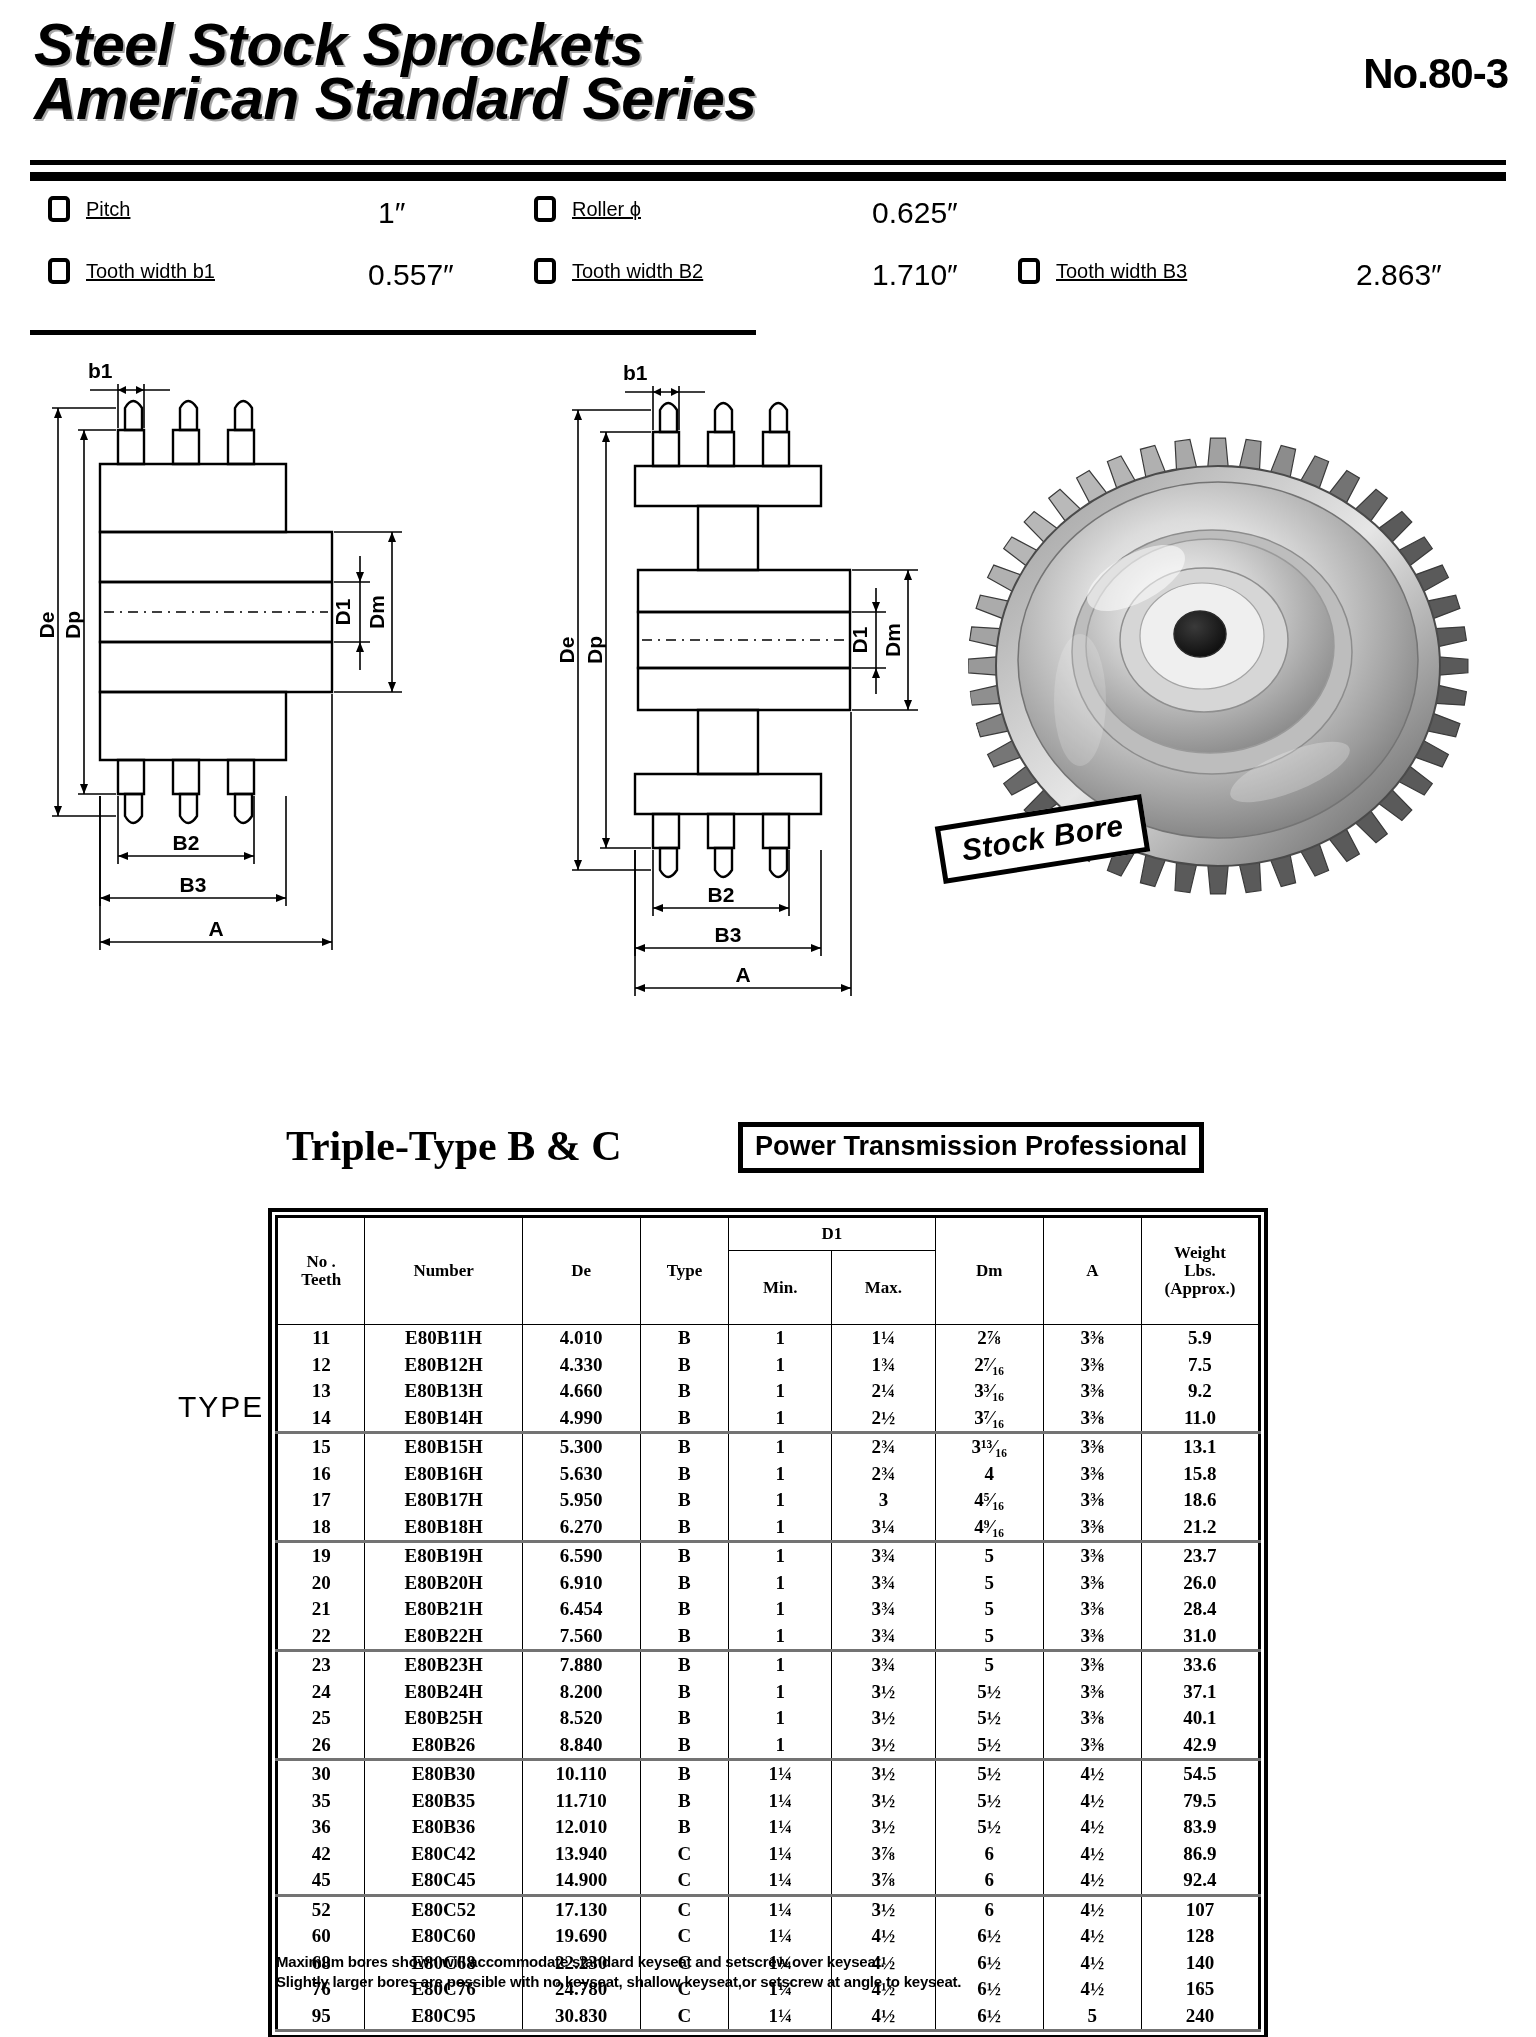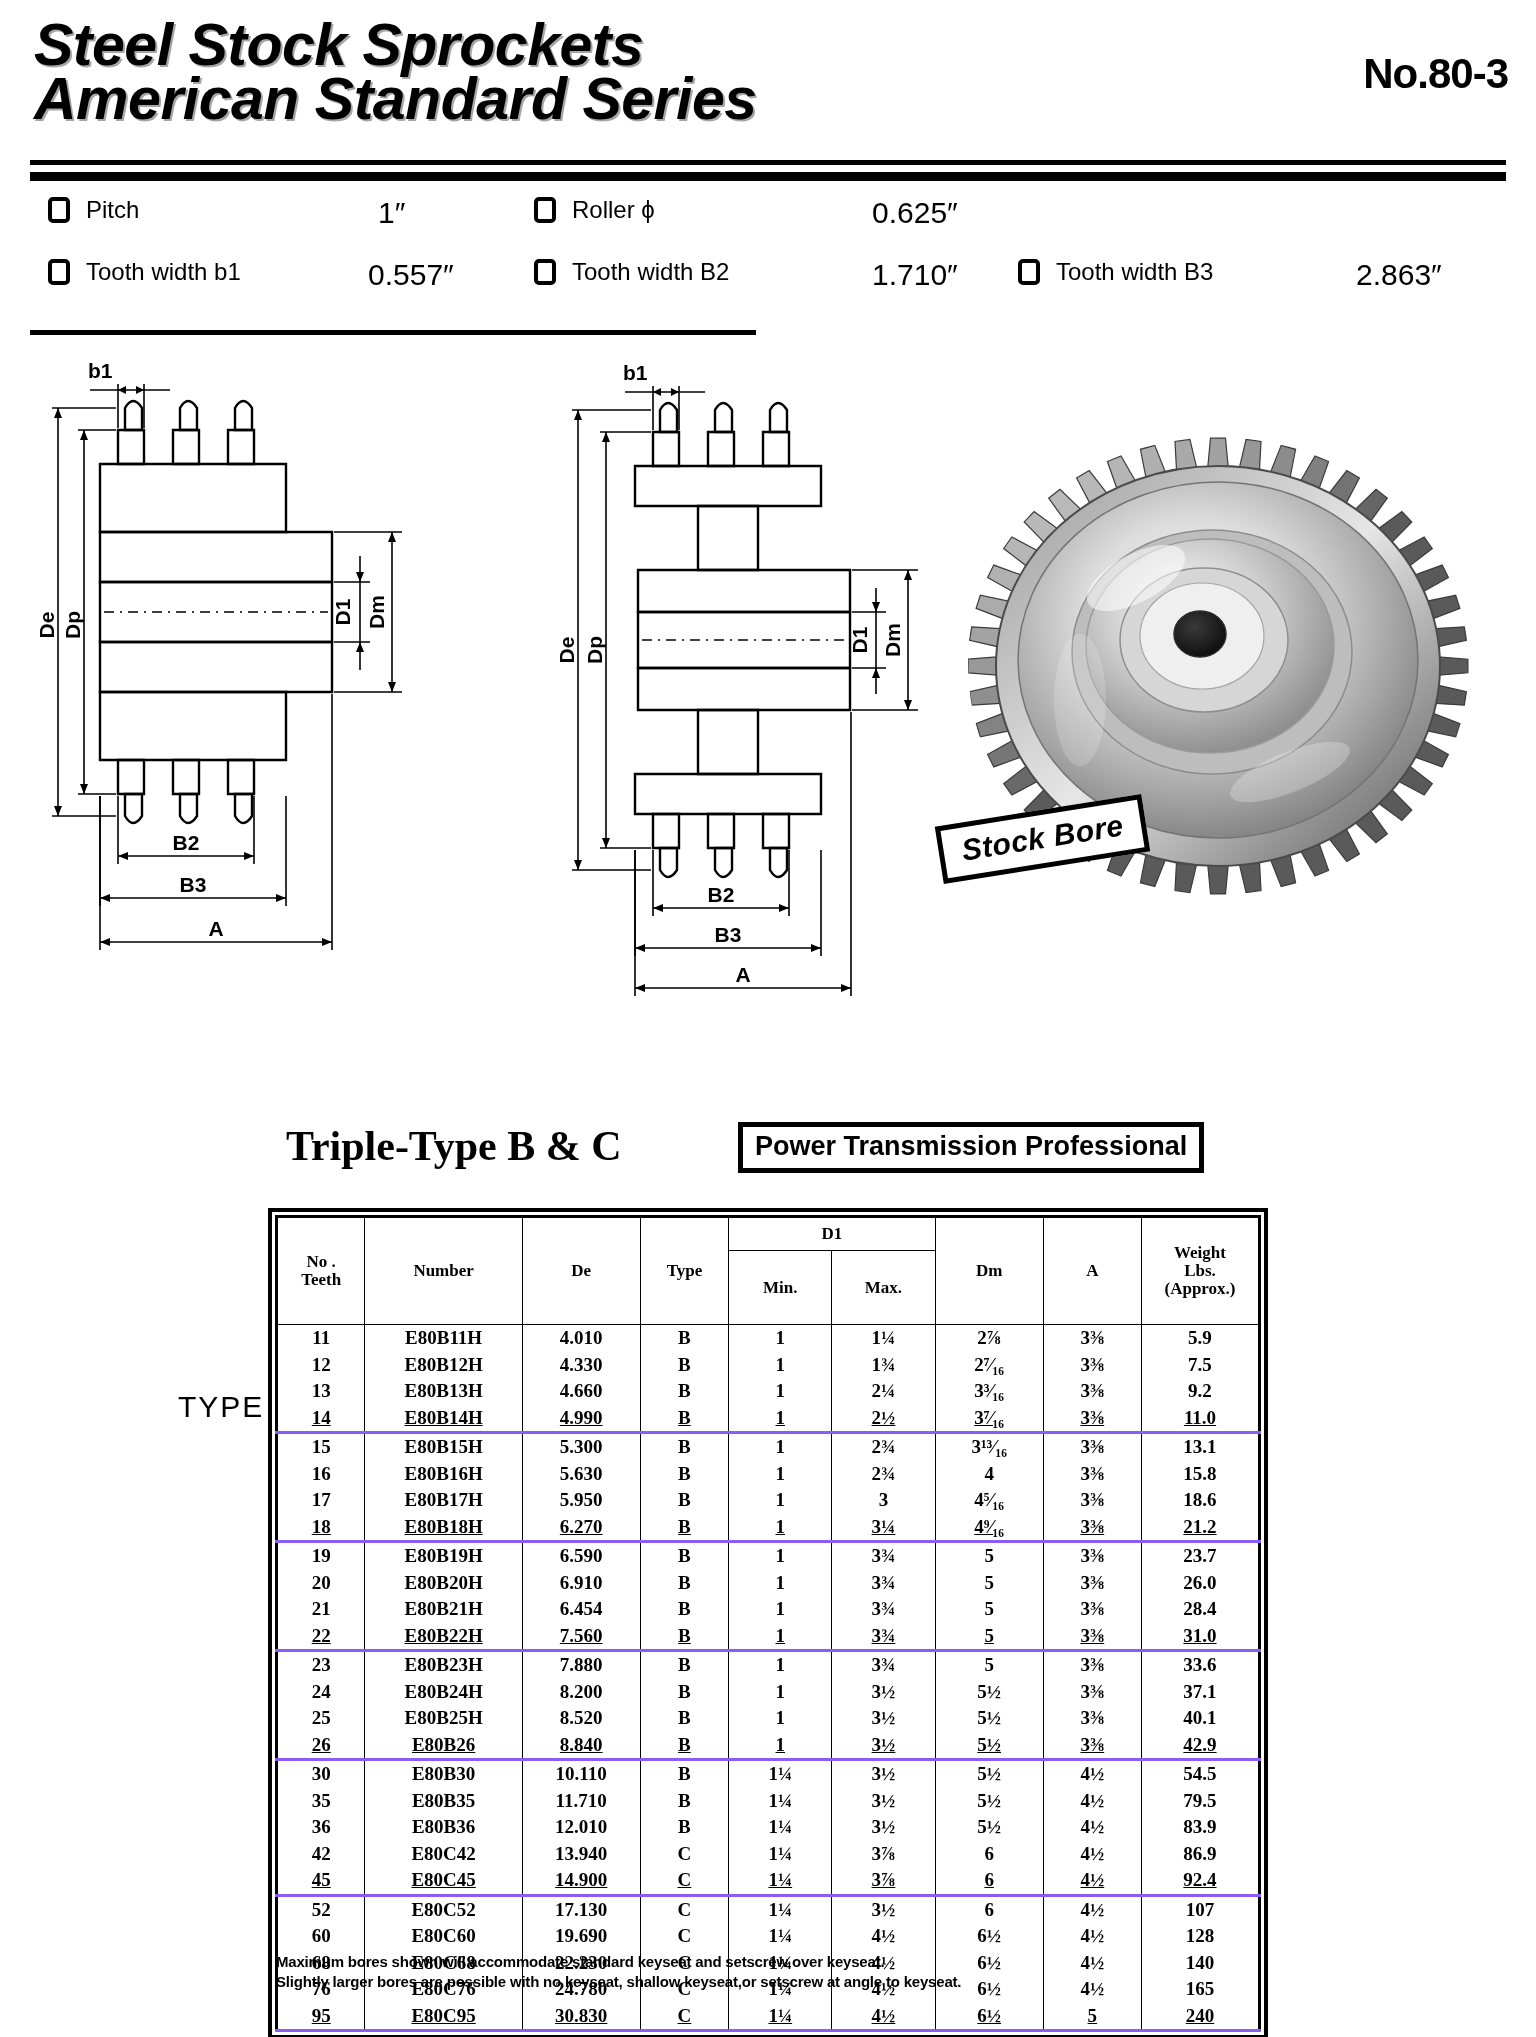--- a/index.html
+++ b/index.html
@@ -38,21 +38,21 @@
 
   
   .specs { position:absolute; left:0; top:196px; width:1536px; }
   .spec-row { position:relative; height:62px; }
   .spec-item { position:absolute; display:flex; align-items:center; white-space:nowrap; }
   .bullet {
     display:inline-block; width:22px; height:26px;
     border:4px solid #000; border-radius:5px;
     margin-right:16px;
   }
-  .spec-label { font-size:24px; font-weight:500; }
+  .spec-label { font-size:20px; font-weight:500;text-decoration:underline; }
   .spec-val   { font-size:30px; font-weight:500; }
 
   .rule-thin.r3 { top:330px; height:5px; left:30px; width:726px; }
 
   
   .drawings { position:absolute; left:0; top:370px; width:1248px; height:690px; }
   .type-caption {
     position:absolute; font-size:30px; letter-spacing:2px;
     font-weight:400;
   }
@@ -107,21 +107,21 @@
     font-size:17px; font-weight:bold;
     line-height:1.05;
     padding:5px 2px;
     height:74px;
   }
   table.spec-table tbody td {
     font-size:19px; font-weight:bold;
     height:26.5px; line-height:26.5px;
     border-top:none; border-bottom:none;
   }
-  table.spec-table tbody tr.group-end td { border-bottom:3px solid #8b5cf6;text-decoration:underline; }
+  table.spec-table tbody tr.group-end td { border-bottom:3px solid #737373; }
   table.spec-table tbody tr.group-start td { border-top:3px solid #f9a8d4; }
   
   .c-teeth  { width:9%; }
   .c-number { width:16%; }
   .c-de     { width:12%; }
   .c-type   { width:9%; }
   .c-d1min  { width:10.5%; }
   .c-d1max  { width:10.5%; }
   .c-dm     { width:11%; }
   .c-a      { width:10%; }

